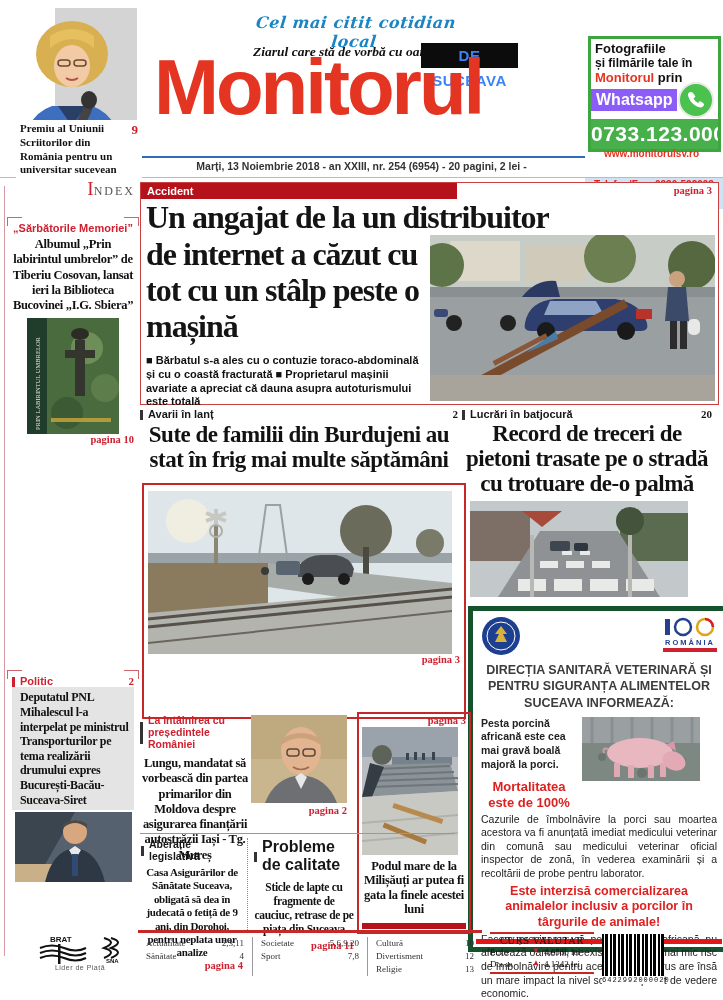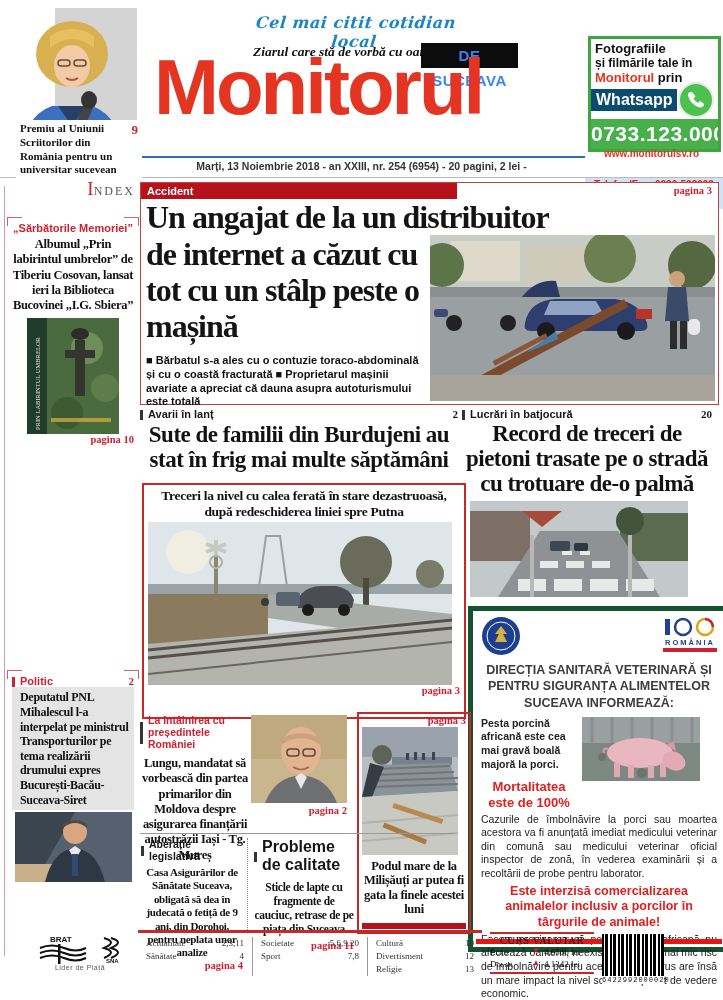--- a/index.html
+++ b/index.html
@@ -13,21 +13,21 @@
     font-size:13.5px;color:#111;white-space:nowrap;}
   .desuceava{background:#0c0c0c;color:#3b82f6;font-weight:bold;font-size:15px;
     letter-spacing:.5px;text-align:center;line-height:25px;}
   .masthead{color:#e43422;font-weight:bold;font-size:78px;letter-spacing:-3px;
     line-height:1;font-family:"Liberation Sans",sans-serif;}
   .wa-box{border:3px solid #3fa53f;background:#fff;overflow:hidden;}
   .wa-l1{font-weight:bold;font-size:13px;padding:2px 4px 0;}
   .wa-l2{font-weight:bold;font-size:12px;padding:0 4px;}
   .wa-l3{font-weight:bold;font-size:13px;padding:0 4px 2px;}
   .wa-red{color:#e43422;}
-  .wa-band{background:#0c4a6e;color:#fff;font-weight:bold;font-size:16px;
+  .wa-band{background:#8b5cf6;color:#fff;font-weight:bold;font-size:16px;
     padding:2px 5px;display:inline-block;}
   .wa-num{background:#47b04b;color:#fff;font-weight:bold;font-size:21px;
     text-align:center;letter-spacing:.5px;padding:3px 0;margin-top:8px;}
   .site{color:#e43422;font-weight:bold;font-size:10px;text-align:center;}
   .phoneband{background:#cfe3f4;color:#d22;font-weight:bold;font-size:10px;
     text-align:center;line-height:16px;}
   .bluerule{background:#2e6db4;height:2px;}
   .dateline{font-size:10.5px;font-weight:bold;color:#333;text-align:center;}
   .grayrule{background:#bbb;height:1px;}
   
@@ -240,21 +240,20 @@
 
   <div class="abs" style="left:140px;top:408px;width:318px;">
     <div class="tagrow">
         <span class="bar"></span>
       <span class="lbl blk">Avarii în lanț</span>
       <span class="num blk">2</span>
       </div>
     <div class="h-serif" style="font-size:23px;line-height:1.1;margin-top:2px;">Sute de familii din Burdujeni au stat în frig mai multe săptămâni</div>
   </div>
   <div class="abs redbox" style="left:142px;top:483px;width:312px;height:226px;padding:3px 4px;">
-    <div class="boxcap">Treceri la nivel cu calea ferată în stare dezastruoasă, după redeschiderea liniei spre Putna</div>
     <svg width="304" height="163" viewBox="0 0 304 163" preserveAspectRatio="none" style="margin-top:3px;">
       <rect width="304" height="163" fill="#dfe6ea"></rect>
       <circle cx="40" cy="30" r="22" fill="#f2ede0" opacity=".9"></circle>
       <rect x="0" y="62" width="304" height="10" fill="#9aa4a8"></rect>
       <circle cx="218" cy="40" r="26" fill="#6b6b5c"></circle>
         <rect x="215" y="56" width="6" height="28" fill="#4a4a40"></rect>
       <circle cx="282" cy="52" r="14" fill="#7a7a68"></circle>
       <polygon points="118,14 132,14 140,72 110,72" fill="none" stroke="#9aa0a4" stroke-width="2"></polygon>
       <rect x="66" y="28" width="4" height="58" fill="#8a8672"></rect>
       <path d="M68 18 l0 16 M58 22 l20 8 M78 22 l-20 8" stroke="#c8c8c2" stroke-width="4"></path>

